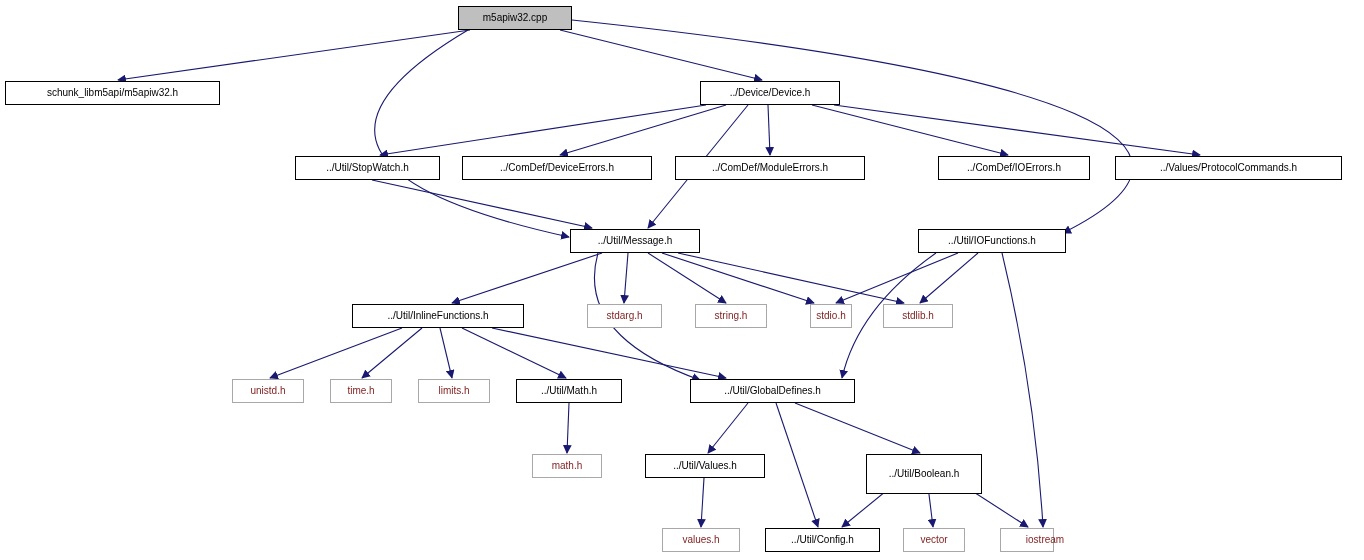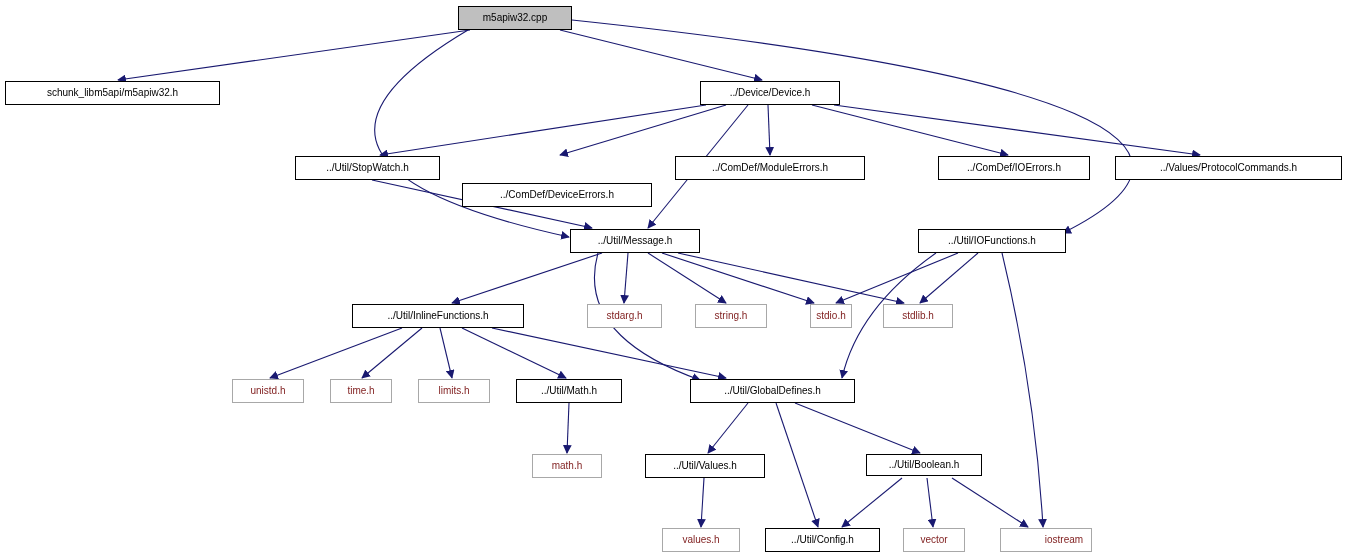--- a/index.html
+++ b/index.html
@@ -87,37 +87,37 @@
       <path d="M704,478 L701,527" fill="none" stroke="#191970" stroke-width="1.1" marker-end="url(#arrowhead)"></path>
       <path d="M902,478 L842,527" fill="none" stroke="#191970" stroke-width="1.1" marker-end="url(#arrowhead)"></path>
       <path d="M927,478 L933,527" fill="none" stroke="#191970" stroke-width="1.1" marker-end="url(#arrowhead)"></path>
       <path d="M952,478 L1028,527" fill="none" stroke="#191970" stroke-width="1.1" marker-end="url(#arrowhead)"></path>
     </svg>
   <div id="node-layer">
       <div class="node root" style="left: 458px; top: 6px; width: 114px; height: 24px;">m5apiw32.cpp</div>
       <div class="node internal" style="left: 5px; top: 81px; width: 215px; height: 24px;">schunk_libm5api/m5apiw32.h</div>
       <div class="node internal" style="left: 700px; top: 81px; width: 140px; height: 24px;">../Device/Device.h</div>
       <div class="node internal" style="left: 295px; top: 156px; width: 145px; height: 24px;">../Util/StopWatch.h</div>
-      <div class="node internal" style="left: 462px; top: 156px; width: 190px; height: 24px; margin-top: 27px;">../ComDef/DeviceErrors.h</div>
+      <div class="node internal" style="left: 462px; top: 156px; width: 190px; height: 24px;">../ComDef/DeviceErrors.h</div>
       <div class="node internal" style="left: 675px; top: 156px; width: 190px; height: 24px;">../ComDef/ModuleErrors.h</div>
       <div class="node internal" style="left: 938px; top: 156px; width: 152px; height: 24px;">../ComDef/IOErrors.h</div>
       <div class="node internal" style="left: 1115px; top: 156px; width: 227px; height: 24px;">../Values/ProtocolCommands.h</div>
       <div class="node internal" style="left: 570px; top: 229px; width: 130px; height: 24px;">../Util/Message.h</div>
       <div class="node internal" style="left: 918px; top: 229px; width: 148px; height: 24px;">../Util/IOFunctions.h</div>
       <div class="node internal" style="left: 352px; top: 304px; width: 172px; height: 24px;">../Util/InlineFunctions.h</div>
       <div class="node external" style="left: 587px; top: 304px; width: 75px; height: 24px;">stdarg.h</div>
       <div class="node external" style="left: 695px; top: 304px; width: 72px; height: 24px;">string.h</div>
       <div class="node external" style="left: 810px; top: 304px; width: 42px; height: 24px;">stdio.h</div>
       <div class="node external" style="left: 883px; top: 304px; width: 70px; height: 24px;">stdlib.h</div>
       <div class="node external" style="left: 232px; top: 379px; width: 72px; height: 24px;">unistd.h</div>
       <div class="node external" style="left: 330px; top: 379px; width: 62px; height: 24px;">time.h</div>
       <div class="node external" style="left: 418px; top: 379px; width: 72px; height: 24px;">limits.h</div>
       <div class="node internal" style="left: 516px; top: 379px; width: 106px; height: 24px;">../Util/Math.h</div>
       <div class="node internal" style="left: 690px; top: 379px; width: 165px; height: 24px;">../Util/GlobalDefines.h</div>
       <div class="node external" style="left: 532px; top: 454px; width: 70px; height: 24px;">math.h</div>
       <div class="node internal" style="left: 645px; top: 454px; width: 120px; height: 24px;">../Util/Values.h</div>
-      <div class="node internal" style="left: 866px; top: 454px; width: 116px; height: 22px;">../Util/Boolean.h</div>
+      <div class="node internal" style="left: 866px; top: 454px; width: 116px; height: 40px;">../Util/Boolean.h</div>
       <div class="node external" style="left: 662px; top: 528px; width: 78px; height: 24px;">values.h</div>
       <div class="node internal" style="left: 765px; top: 528px; width: 115px; height: 24px;">../Util/Config.h</div>
       <div class="node external" style="left: 903px; top: 528px; width: 62px; height: 24px;">vector</div>
-      <div class="node external" style="left: 1000px; top: 528px; width: 92px; height: 24px; padding-left: 36px;">iostream</div>
+      <div class="node external" style="left: 1000px; top: 528px; width: 54px; height: 24px; padding-left: 36px;">iostream</div>
     </div>
 </div>
 
 </body></html>

